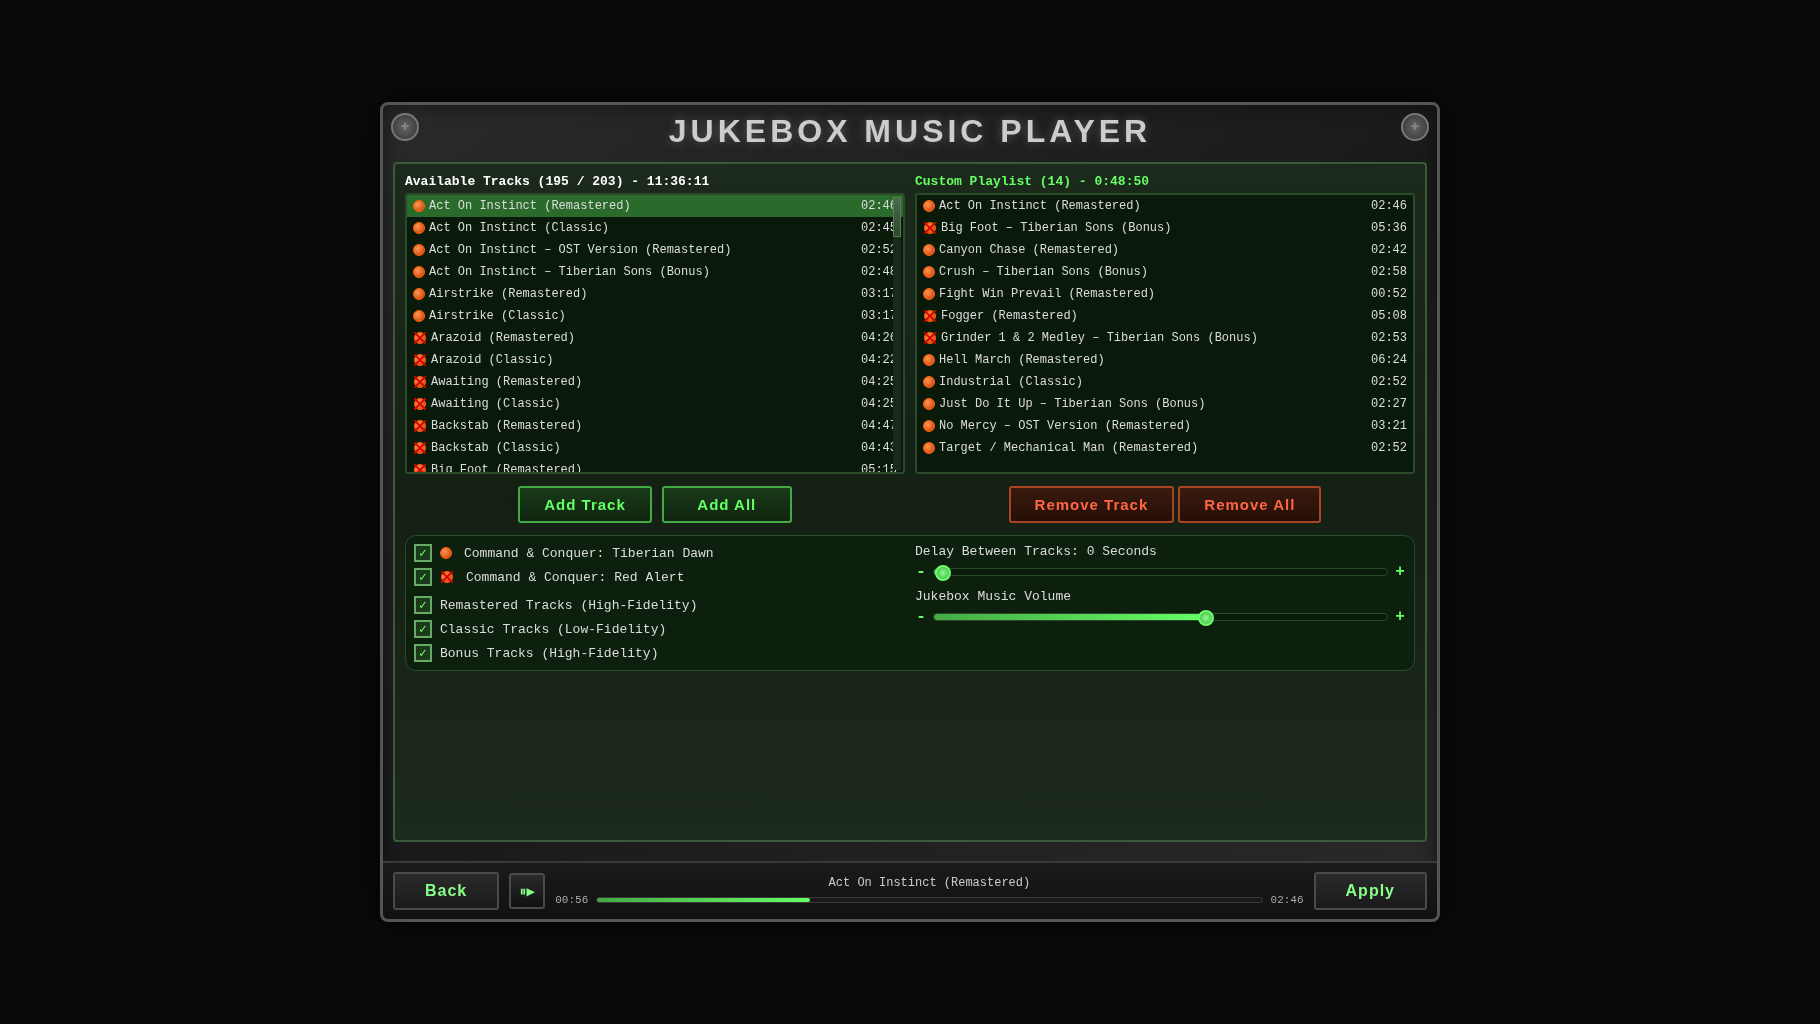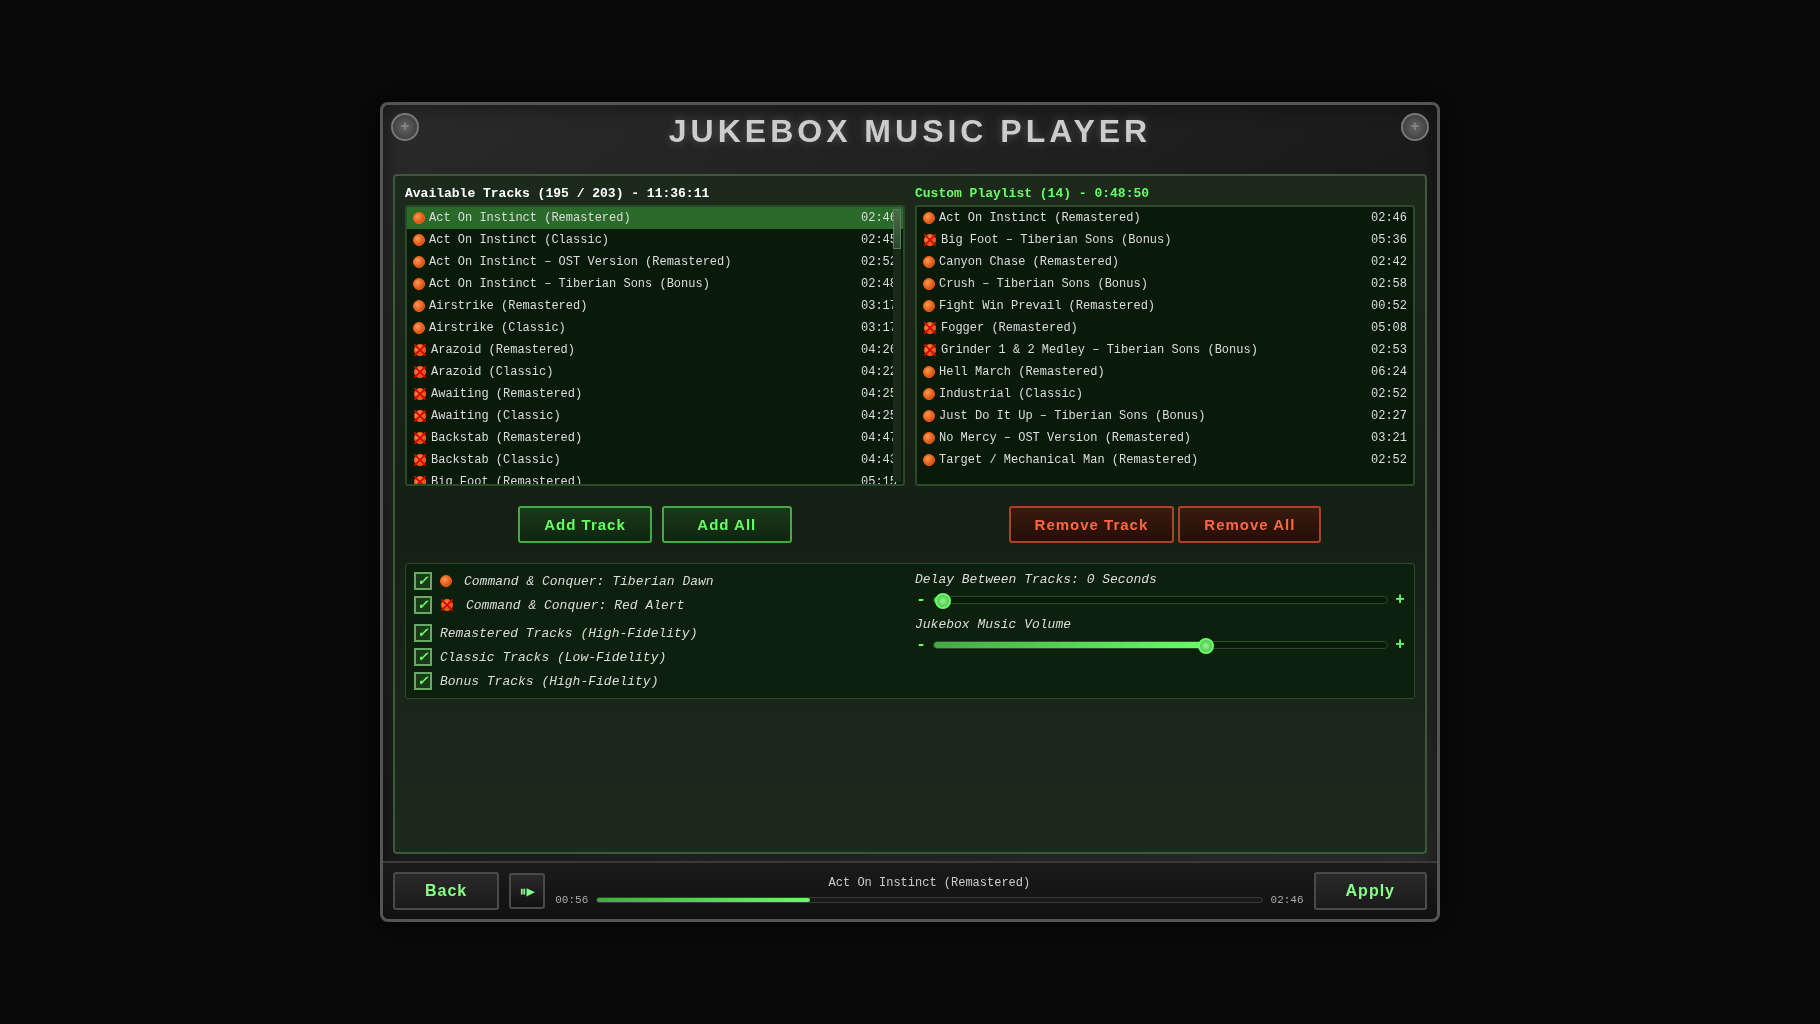--- a/index.html
+++ b/index.html
@@ -52,26 +52,26 @@
     .subtitle {
       font-size: 11px;
       color: #aaaaaa;
       margin-top: 2px;
     }
 
     .inner-content {
       background: linear-gradient(180deg, #1c2a1c, #152015, #1c2a1c);
       border: 2px solid #3a5a3a;
       border-radius: 4px;
-      margin-top: 20px;
+      margin-top: 8px;
       padding: 10px;
       height: 680px;
       display: flex;
       flex-direction: column;
-      gap: 16px;
+      gap: 8px;
     }
 
     .top-panels {
       display: flex;
       gap: 10px;
       height: 300px;
     }
 
     .panel {
       flex: 1;
@@ -194,22 +194,21 @@
       flex: 1;
       justify-content: center;
     }
 
     .bottom-section {
       display: flex;
       gap: 10px;
       padding: 8px;
       background: #0d1f0d;
       border: 1px solid #2a4a2a;
-      border-radius: 3px;
-      font-style: italic;
+      border-radius: 11px;
     }
 
     .bottom-left {
       flex: 1;
       display: flex;
       flex-direction: column;
       gap: 6px;
     }
 
     .bottom-right {

